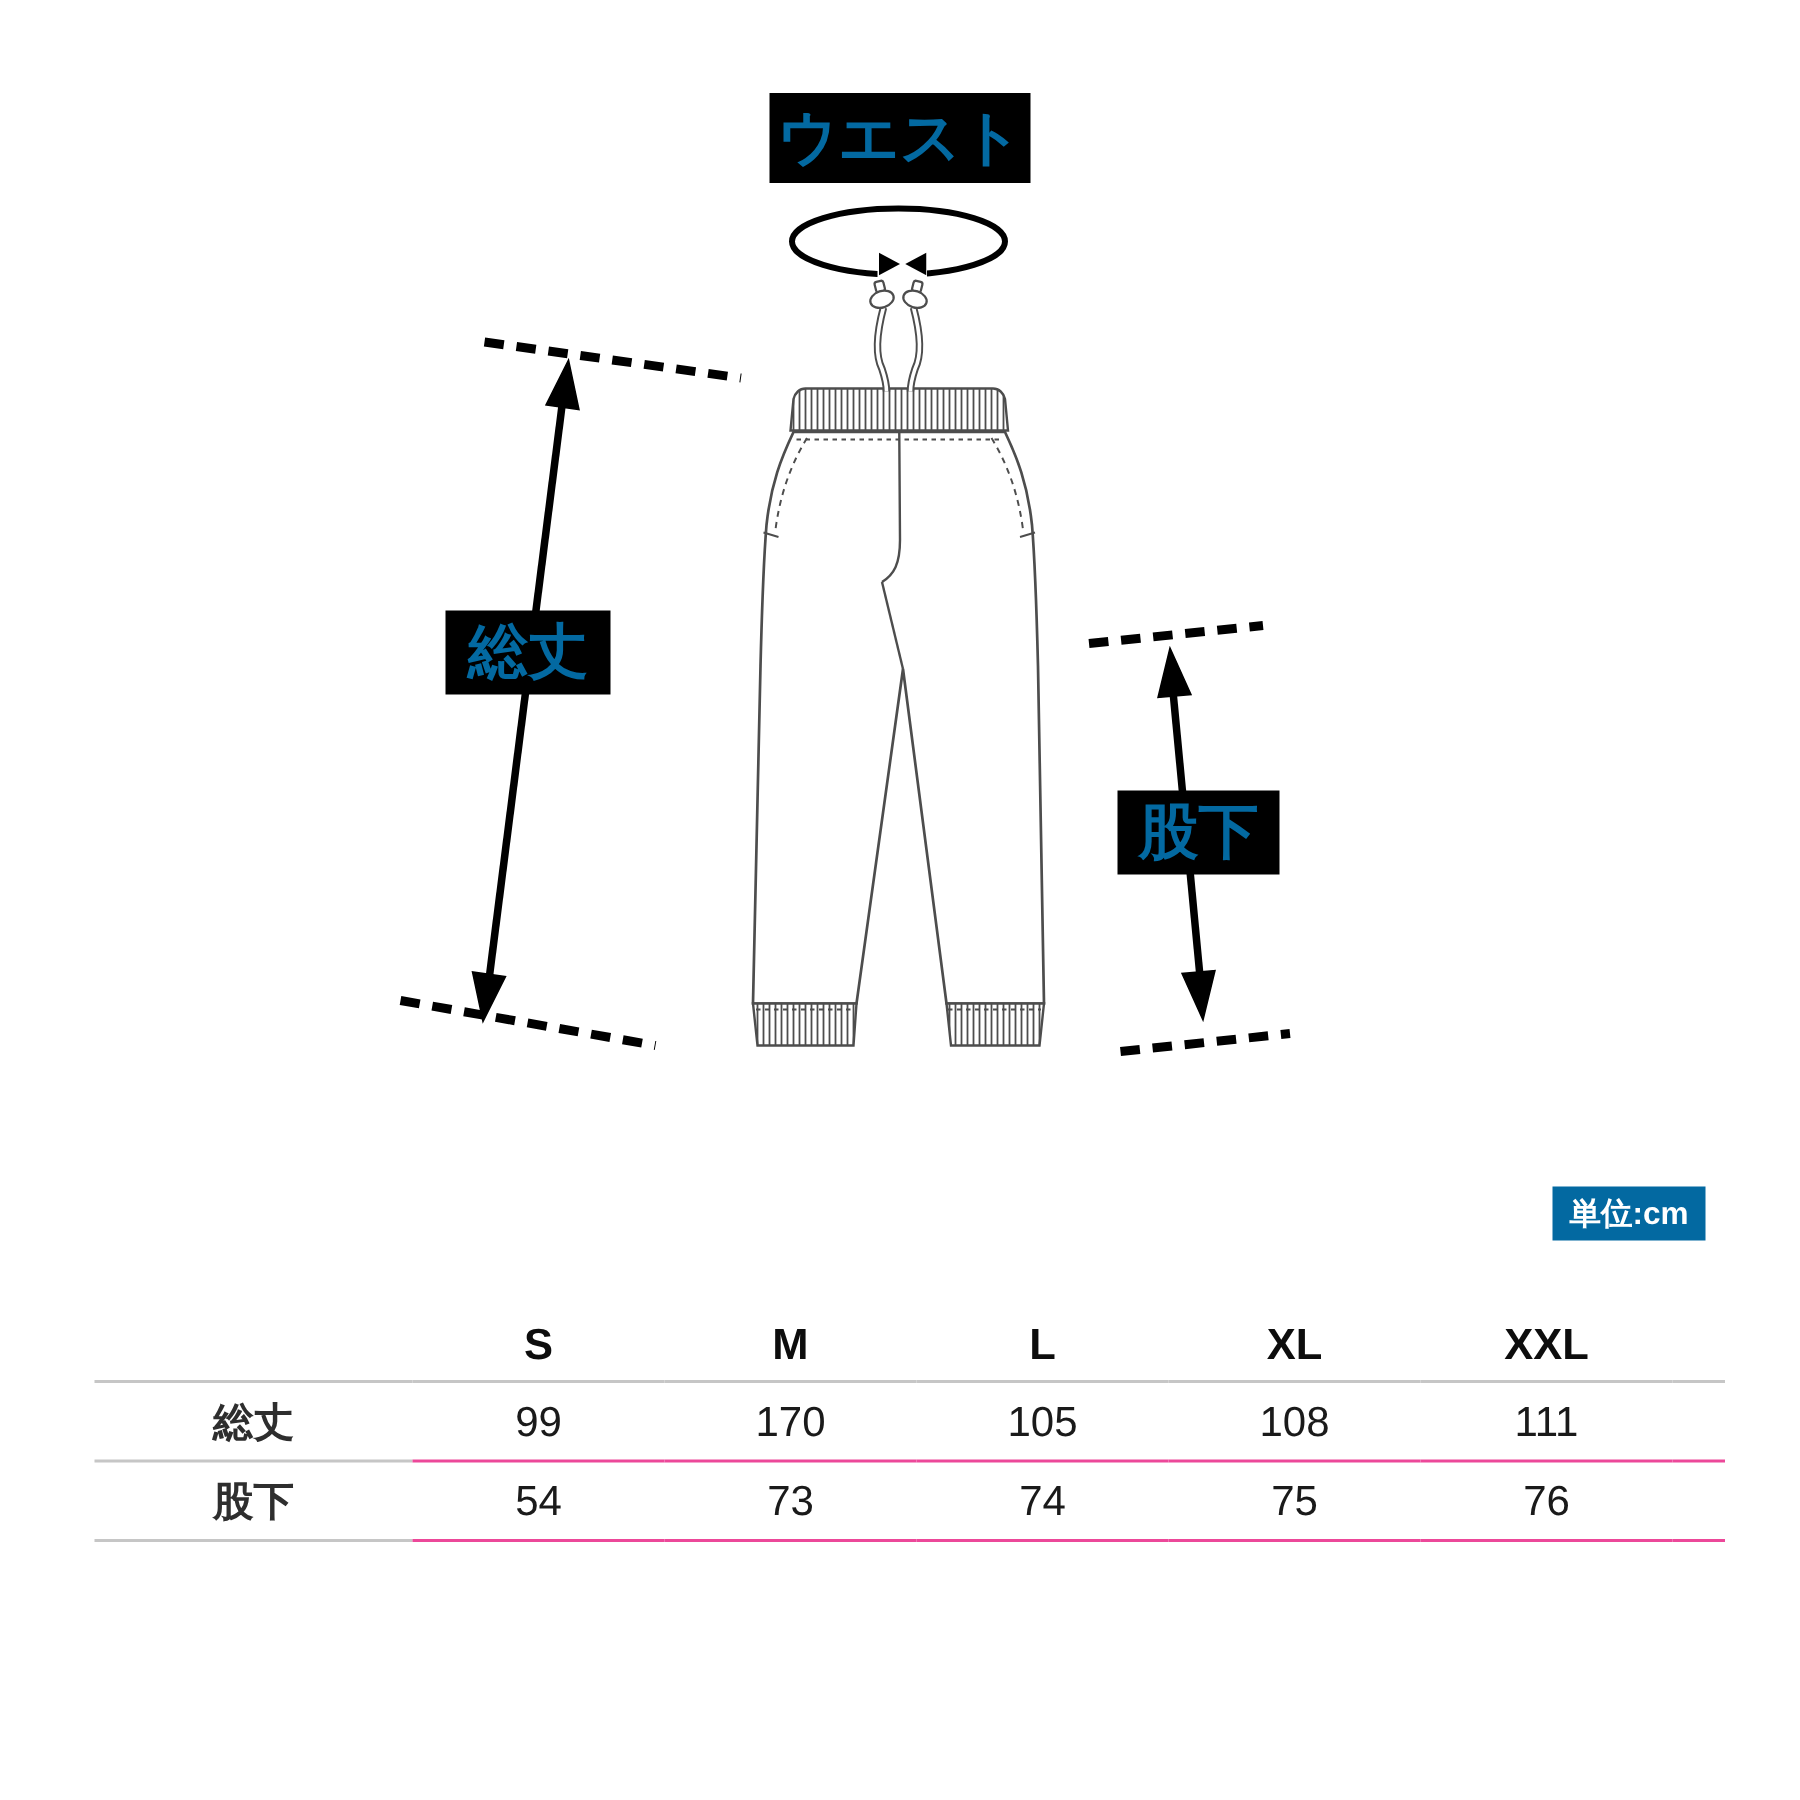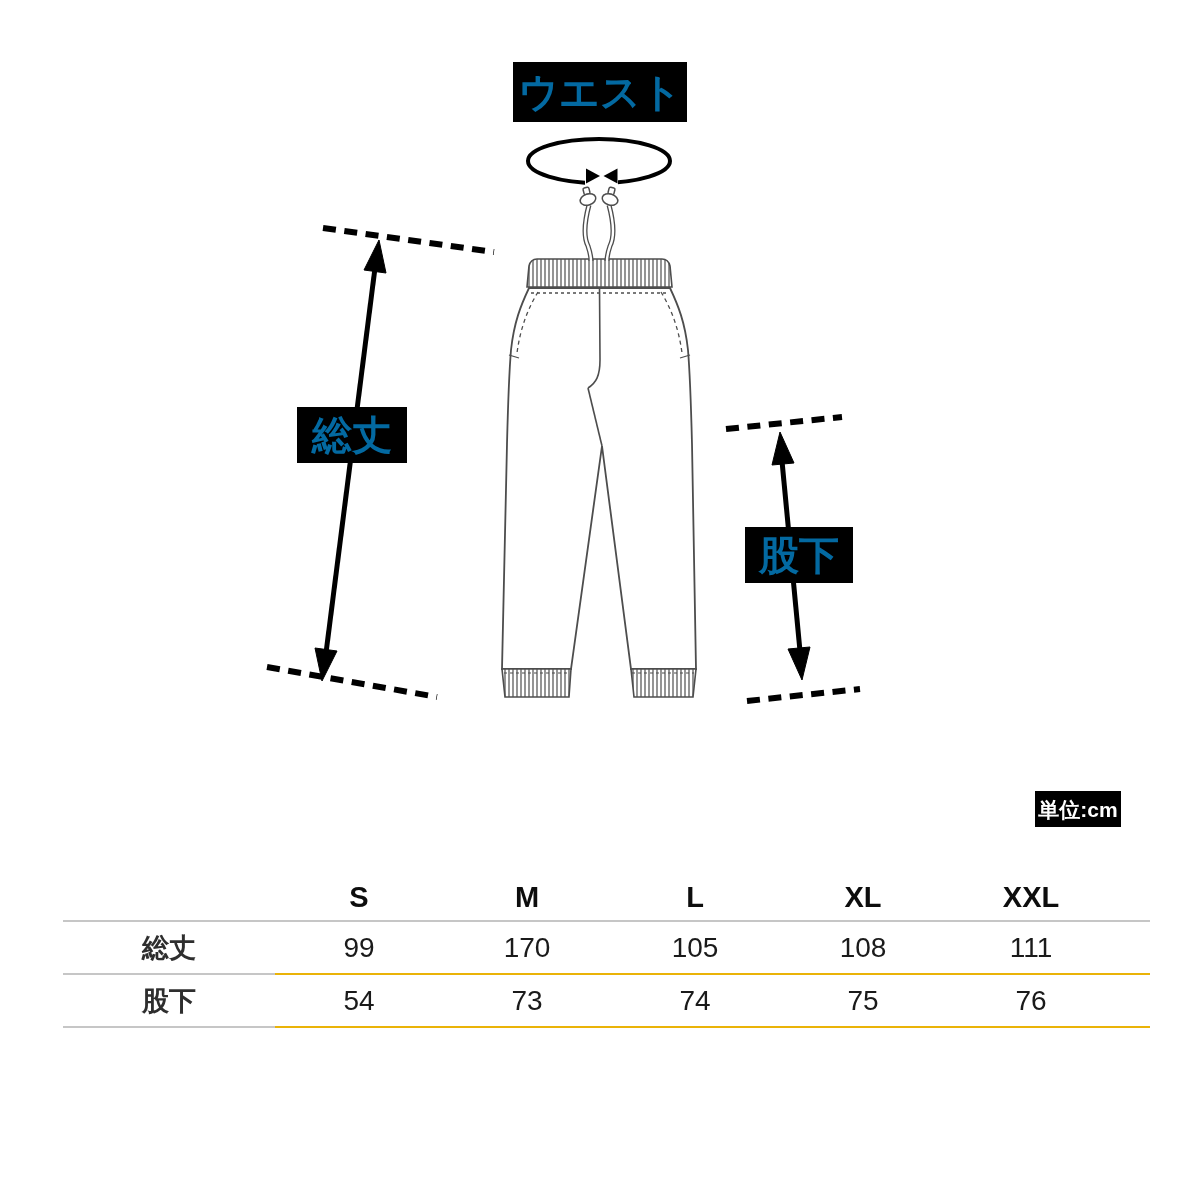--- a/index.html
+++ b/index.html
@@ -5,34 +5,34 @@
   html,body{margin:0;padding:0;background:#ffffff;}
   body{width:1200px;height:1200px;position:relative;overflow:hidden;
        font-family:"Liberation Sans","DejaVu Sans",sans-serif;}
   .canvas{position:absolute;inset:0;background:#ffffff;}
   .diagram-svg{position:absolute;left:0;top:0;}
   .mlabel{position:absolute;background:#000;color:#0369a1;font-weight:bold;
           display:flex;align-items:center;justify-content:center;line-height:1;}
   .mlabel.waist{left:513px;top:62px;width:174px;height:60px;font-size:40px;}
   .mlabel.total{left:297px;top:407px;width:110px;height:56px;font-size:40px;}
   .mlabel.inseam{left:745px;top:527px;width:108px;height:56px;font-size:40px;}
-  .unit-badge{position:absolute;left:1035px;top:791px;width:86px;height:36px;
-          background:#000000;color:#fff;font-weight:bold;font-size:21px;
+  .unit-badge{position:absolute;left:1035px;top:791px;width:102px;height:36px;
+          background:#0369a1;color:#fff;font-weight:bold;font-size:21px;
           display:flex;align-items:center;justify-content:center;line-height:1;}
   .table-wrap{position:absolute;left:63px;top:874px;width:1087px;}
   table{width:100%;border-collapse:collapse;table-layout:fixed;}
   col.c-label{width:212px;} col.c-size{width:168px;} col.c-fill{width:35px;}
   thead th{height:46px;font-size:29px;font-weight:bold;color:#0d0d0d;
            text-align:center;vertical-align:middle;padding:0;
            border-bottom:2px solid #c6c6c6;}
   tbody tr{height:53px;}
   tbody th{font-size:27px;font-weight:600;color:#2e2e2e;text-align:center;
            vertical-align:middle;padding:0;border-bottom:2px solid #c6c6c6;}
   tbody td{font-size:28px;font-weight:400;color:#1a1a1a;text-align:center;
-           vertical-align:middle;padding:0;border-bottom:2px solid #eab308;}
+           vertical-align:middle;padding:0;border-bottom:2px solid #ec4899;}
 </style>
 </head>
 <body>
 
 <div class="canvas">
 
   <svg class="diagram-svg" width="1200" height="770" viewBox="0 0 1200 770">
     <defs>
       <pattern id="rib" width="4" height="10" patternUnits="userSpaceOnUse">
         <rect width="4" height="10" fill="#ffffff"></rect>

